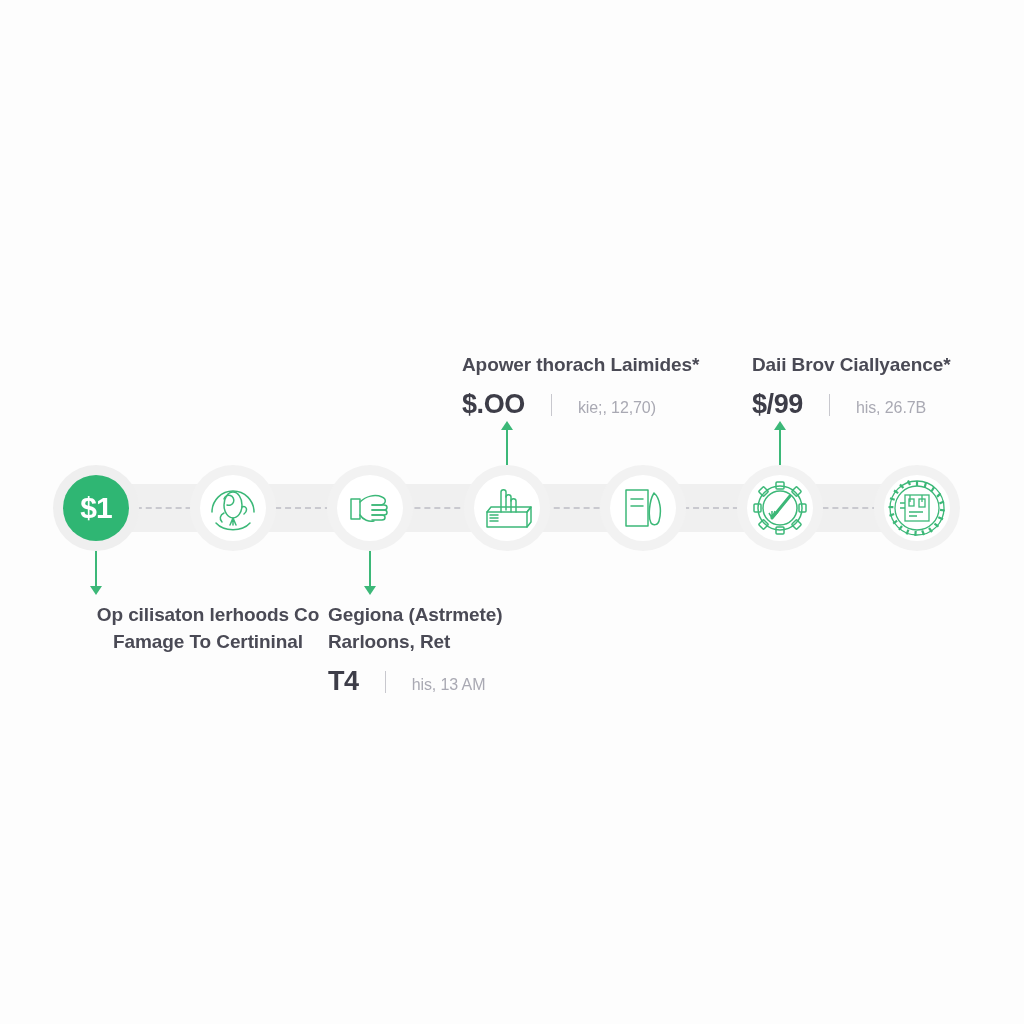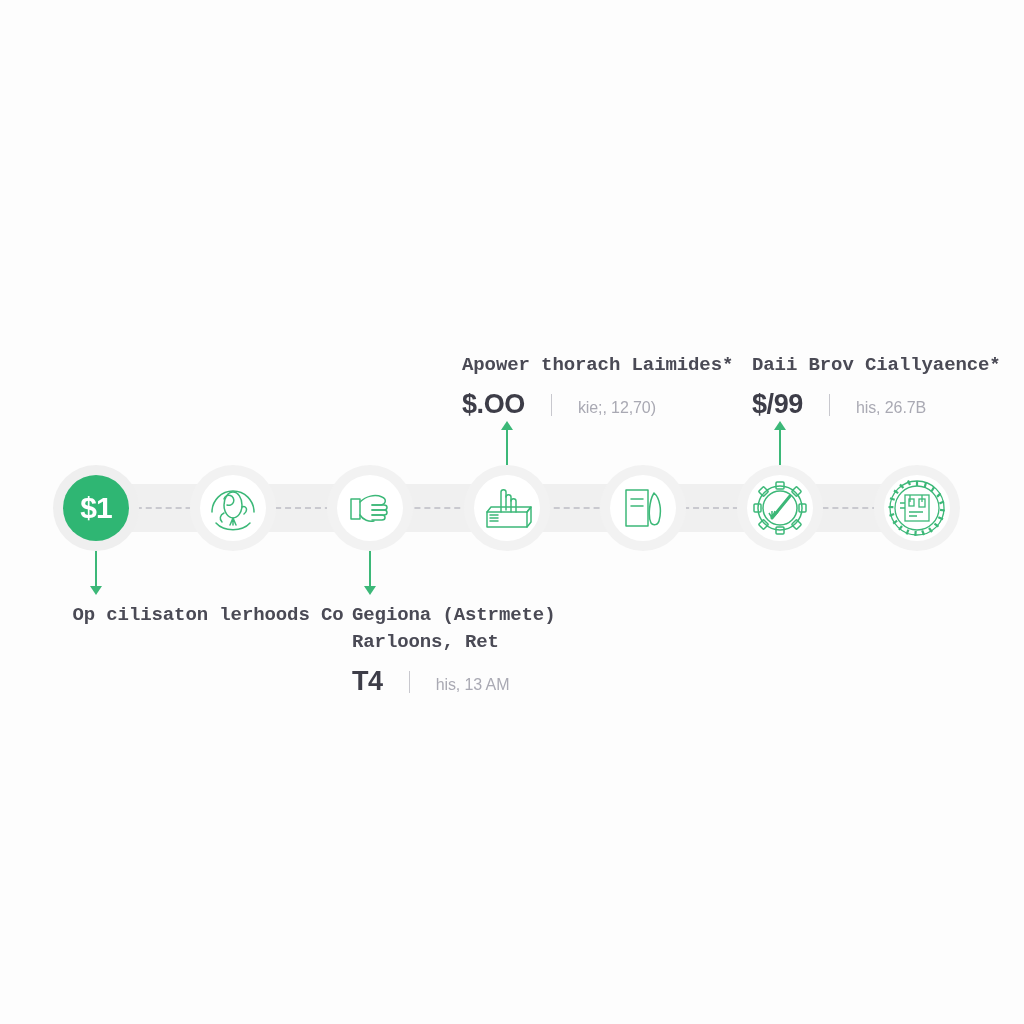--- a/index.html
+++ b/index.html
@@ -107,21 +107,20 @@
     z-index: 6;
     width: 300px;
   }
 
   .label-title {
     font-size: 19px;
     font-weight: bold;
     color: #4a4a55;
     line-height: 1.42;
     letter-spacing: -0.1px;
-    font-family: Liberation Mono, monospace;
   }
 
   .label-meta {
     margin-top: 10px;
     display: flex;
     align-items: baseline;
     gap: 26px;
   }
 
   .label-value {
@@ -287,24 +286,25 @@
 
   <div class="stem" style="left:506px; top:430px; height:35px;"></div>
   <div class="arrow-head up" style="left:507px; top:421px;"></div>
 
   <div class="stem" style="left:779px; top:430px; height:35px;"></div>
   <div class="arrow-head up" style="left:780px; top:421px;"></div>
 
   <div class="label" style="left:58px; top:602px;text-align:center;">
     <div class="label-title">
       <div>Op cilisaton lerhoods Co</div>
-    </div>
-  </div>
-
-  <div class="label" style="left:352px; top:602px;">
+      <div>Famage To Certininal</div>
+    </div>
+  </div>
+
+  <div class="label" style="left:328px; top:602px;">
     <div class="label-title">
       <div>Gegiona (Astrmete)</div>
       <div>Rarloons, Ret</div>
     </div>
     <div class="label-meta">
       <span class="label-value">T4</span>
       <span class="label-sep"></span>
       <span class="label-sub">his, 13 AM</span>
     </div>
   </div>

